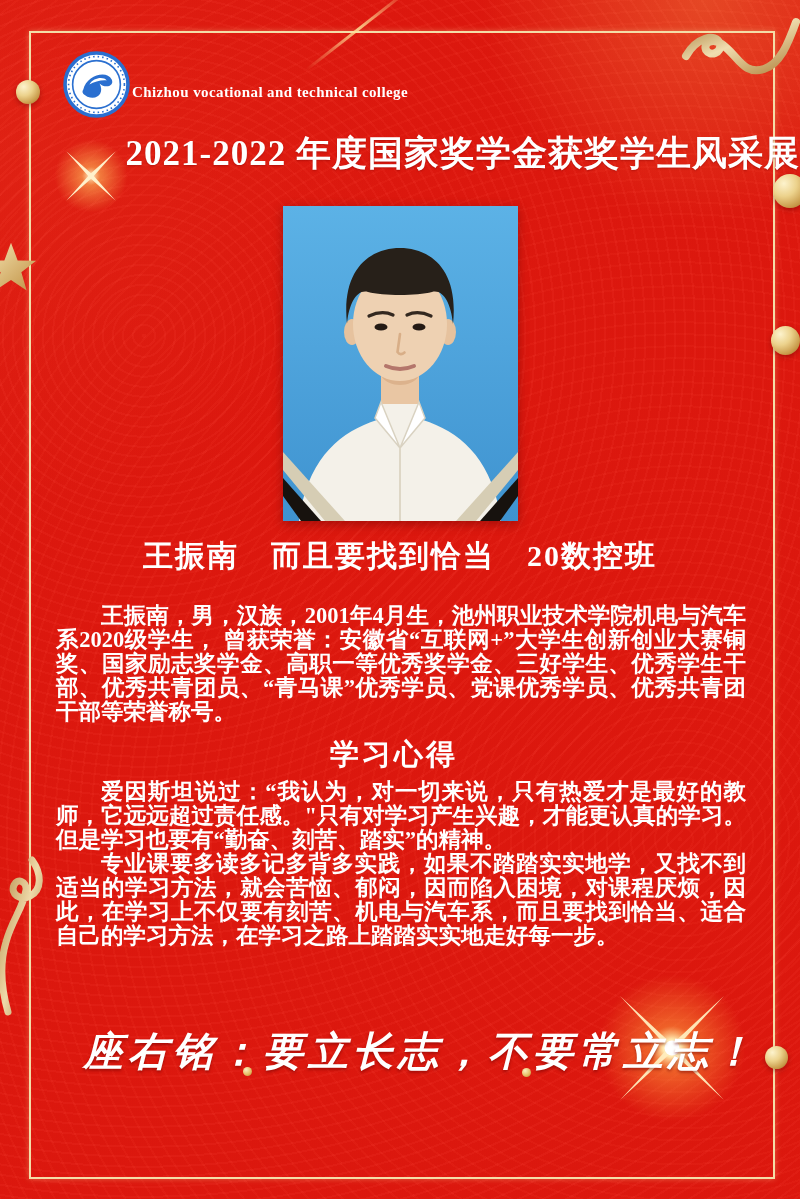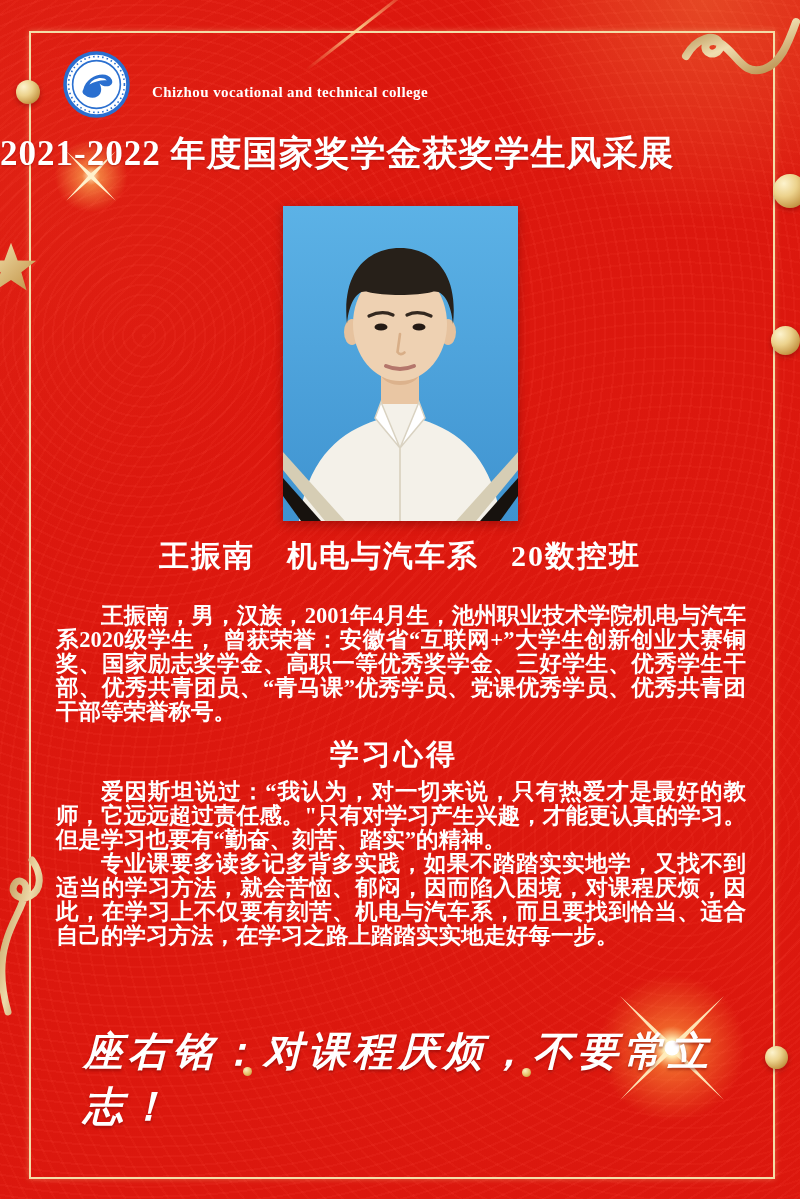--- a/index.html
+++ b/index.html
@@ -15,23 +15,23 @@
     color:#ffffff;
   }
   .frame{
     position:absolute;left:29px;top:31px;width:742px;height:1144px;
     border:2px solid #f4dda8;box-shadow:0 0 6px rgba(255,230,170,.35);
   }
   .abs{position:absolute;}
   
   .logo{left:63px;top:51px;width:67px;height:67px;}
   .school-cn{left:132px;top:54px;font-size:24px;font-weight:700;letter-spacing:3px;font-style:italic;}
-  .school-en{left:132px;top:84px;font-size:15px;font-weight:700;letter-spacing:.4px;margin-left:20px;}
-  
-  .title{left:0;top:130px;width:800px;text-align:left;font-size:35px;font-weight:700;letter-spacing:1px;text-shadow:0 1px 2px rgba(120,0,0,.4);}
+  .school-en{left:132px;top:84px;font-size:15px;font-weight:700;letter-spacing:.4px;}
+  
+  .title{left:0;top:130px;width:800px;text-align:right;font-size:35px;font-weight:700;letter-spacing:1px;text-shadow:0 1px 2px rgba(120,0,0,.4);}
   
   .photo{left:283px;top:206px;width:235px;height:315px;box-shadow:0 3px 10px rgba(90,0,0,.45);}
   .photo svg{display:block;width:100%;height:100%;}
   
   .name-line{left:0;top:536px;width:800px;text-align:center;font-size:30px;font-weight:700;letter-spacing:2px;}
   
   .bodytext{left:56px;width:690px;font-size:22.5px;font-weight:700;line-height:24px;text-align:justify;}
   .bodytext p{margin:0;text-indent:2em;}
   .bio{top:604px;}
   .section-heading{left:0;top:735px;width:788px;text-align:center;font-size:29px;font-weight:700;letter-spacing:3px;}
@@ -174,29 +174,29 @@
 
       <ellipse cx="98" cy="121" rx="6.5" ry="3.6" fill="#241a14"></ellipse>
       <ellipse cx="136" cy="121" rx="6.5" ry="3.6" fill="#241a14"></ellipse>
 
       <path d="M117 128 L114.5 146 Q117.5 150 121.5 146.5" stroke="#d8ae87" stroke-width="2.6" fill="none" stroke-linecap="round"></path>
 
       <path d="M103 160 Q117 166 131 160" stroke="#b4766b" stroke-width="4" fill="none" stroke-linecap="round"></path>
     </svg>
   </div>
 
-  <div class="abs name-line">王振南　机电与汽车系　20数控班</div>
+  <div class="abs name-line">王振南　而且要找到恰当　20数控班</div>
 
   <div class="abs bodytext bio">
     <p>王振南，男，汉族，2001年4月生，池州职业技术学院机电与汽车系2020级学生， 曾获荣誉：安徽省“互联网+”大学生创新创业大赛铜奖、国家励志奖学金、高职一等优秀奖学金、三好学生、优秀学生干部、优秀共青团员、“青马课”优秀学员、党课优秀学员、优秀共青团干部等荣誉称号。</p>
   </div>
 
   <div class="abs section-heading">学习心得</div>
   <div class="abs bodytext paras">
     <p>爱因斯坦说过：“我认为，对一切来说，只有热爱才是最好的教师，它远远超过责任感。"只有对学习产生兴趣，才能更认真的学习。但是学习也要有“勤奋、刻苦、踏实”的精神。</p>
     <p>专业课要多读多记多背多实践，如果不踏踏实实地学，又找不到适当的学习方法，就会苦恼、郁闷，因而陷入困境，对课程厌烦，因此，在学习上不仅要有刻苦、机电与汽车系，而且要找到恰当、适合自己的学习方法，在学习之路上踏踏实实地走好每一步。</p>
   </div>
 
-  <div class="abs motto">座右铭：对课程厌烦，不要常立志！</div>
+  <div class="abs motto">座右铭：要立长志，不要常立志！</div>
   <div class="dot dot1"></div>
   <div class="dot dot2"></div>
 
 </div>
 
 </body></html>

